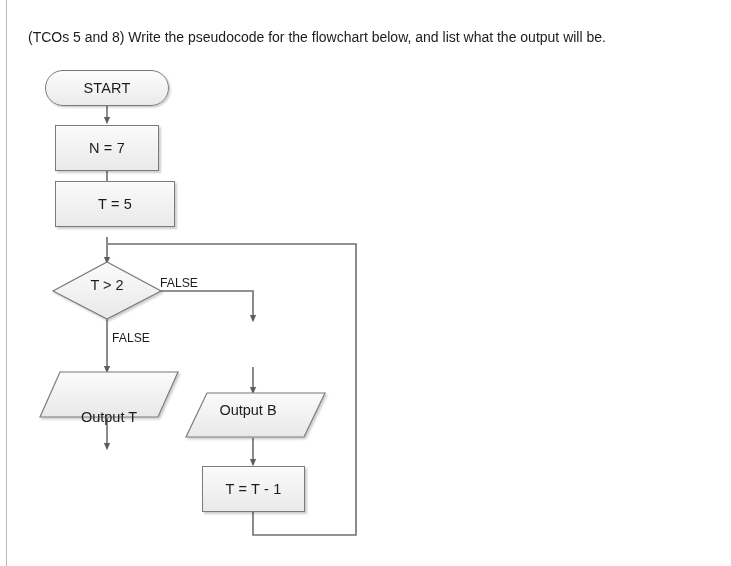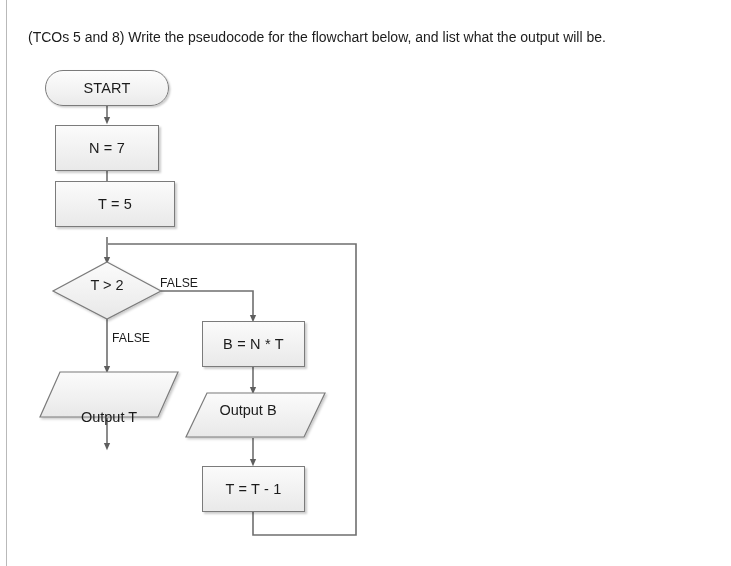--- a/index.html
+++ b/index.html
@@ -170,23 +170,20 @@
     </div>
 
     <div class="dec-label" style="left:53px; top:277px; width:108px; height:28px;">
       <span>T &gt; 2</span>
     </div>
 
     <div class="edge-label" style="left:160px; top:276px;">FALSE</div>
 
     <div class="edge-label" style="left:112px; top:331px;">FALSE</div>
 
-    <div class="node proc" style="left:202px; top:321px; width:103px; height:46px;">
-      <span>B = N * T</span>
-    </div>
 
     <div class="io-label" style="left:188px; top:402px; width:120px; height:24px;">
       <span>Output B</span>
     </div>
 
     <div class="node proc" style="left:202px; top:466px; width:103px; height:46px;">
       <span>T = T - 1</span>
     </div>
 
     <div class="io-label" style="left:49px; top:382px; width:120px; height:24px;margin-top:27px;">

